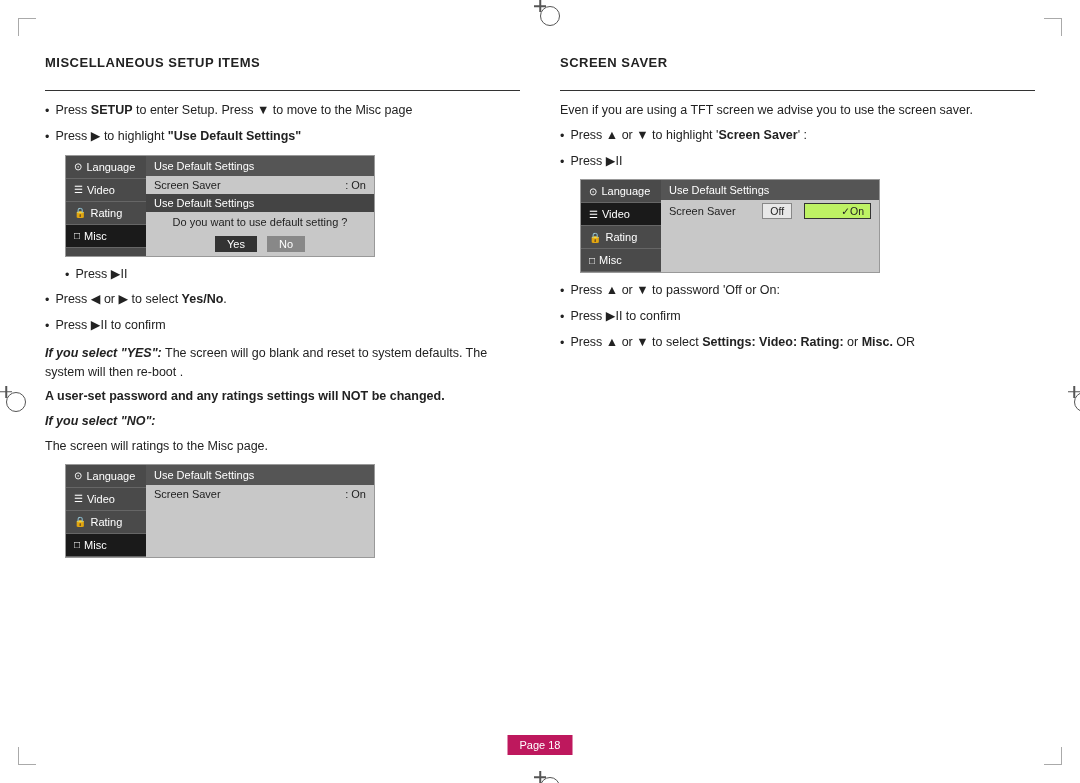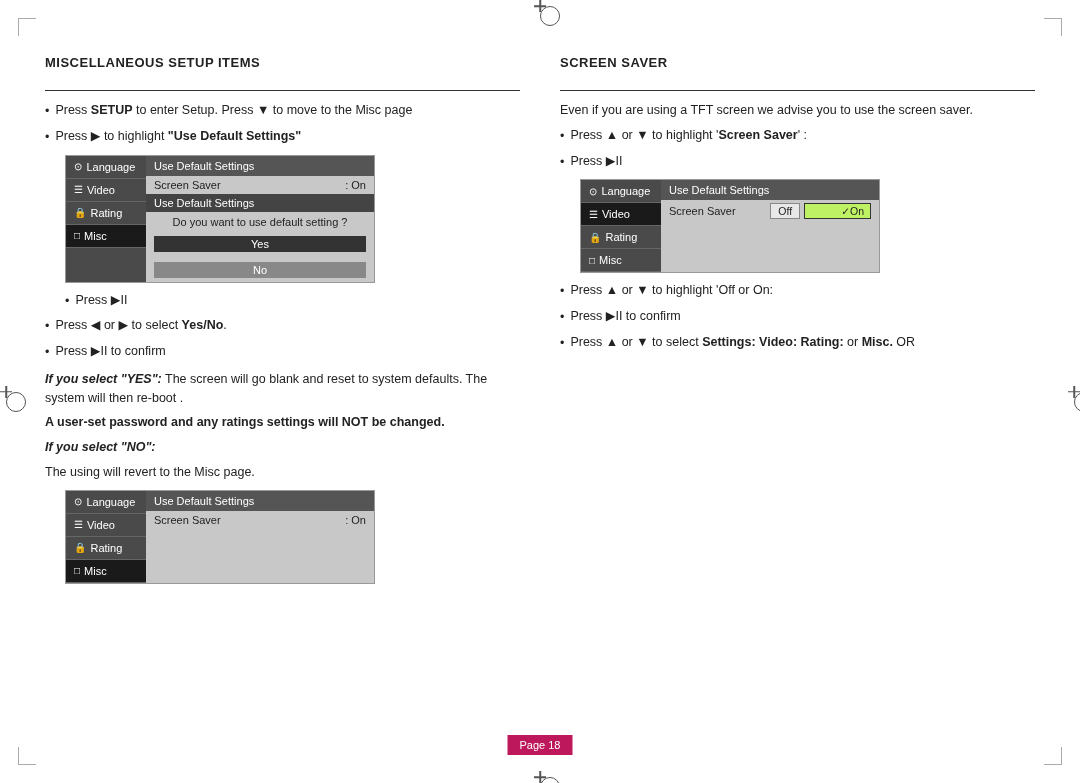--- a/index.html
+++ b/index.html
@@ -151,21 +151,20 @@
       padding: 4px 16px;
       font-size: 11px;
       color: #222;
     }
 
     .menu-buttons {
       display: flex;
       justify-content: center;
       gap: 10px;
       padding: 4px 8px;
-      flex-direction: column;
     }
 
     .menu-btn {
       background: #888;
       color: #fff;
       padding: 2px 12px;
       font-size: 11px;
       border: none;
       cursor: pointer;
     }
@@ -195,21 +194,21 @@
       background: #be185d;
       color: #fff;
       font-size: 11px;
       padding: 4px 12px;
       white-space: nowrap;
     }
 
     .menu-value {
       display: flex;
       align-items: center;
-      gap: 4px;
+      gap: 12px;
       border-radius: 8px;
     }
 
     .menu-value-box {
       border: 1px solid #888;
       padding: 1px 6px;
       background: #e8e8e8;
       font-size: 10.5px;
       min-width: 30px;
       text-align: center;
@@ -320,21 +319,21 @@
       <span> The screen will go blank and reset to system defaults. The system will then re-boot .</span>
     </p>
 
     <p class="block-text">
       <strong>A user-set password and any ratings settings will NOT be changed.</strong>
     </p>
 
     <p class="block-text">
       <span class="italic-bold">If you select "NO":</span>
     </p>
-    <p class="block-text">The using will revert to the Misc page.</p>
+    <p class="block-text">The screen will ratings to the Misc page.</p>
 
     <div class="menu-container">
       <div class="menu-sidebar">
         <div class="menu-sidebar-item">
           <span class="menu-sidebar-icon">⊙</span>
           <span>Language</span>
         </div>
         <div class="menu-sidebar-item">
           <span class="menu-sidebar-icon">☰</span>
           <span>Video</span>
@@ -399,21 +398,21 @@
           <div class="menu-value">
             <div class="menu-value-box">Off</div>
             <div class="menu-value-box active">✓On</div>
           </div>
         </div>
       </div>
     </div>
 
     <ul class="bullet-list">
       <li>
-        <span>Press ▲ or ▼  to highlight 'Off or On:</span>
+        <span>Press ▲ or ▼  to password 'Off or On:</span>
       </li>
       <li>
         <span>Press ▶II to confirm</span>
       </li>
       <li>
         <span>Press ▲ or ▼  to select <strong>Settings: Video: Rating:</strong> or <strong>Misc.</strong>  OR</span>
       </li>
     </ul>
 
   </div>

